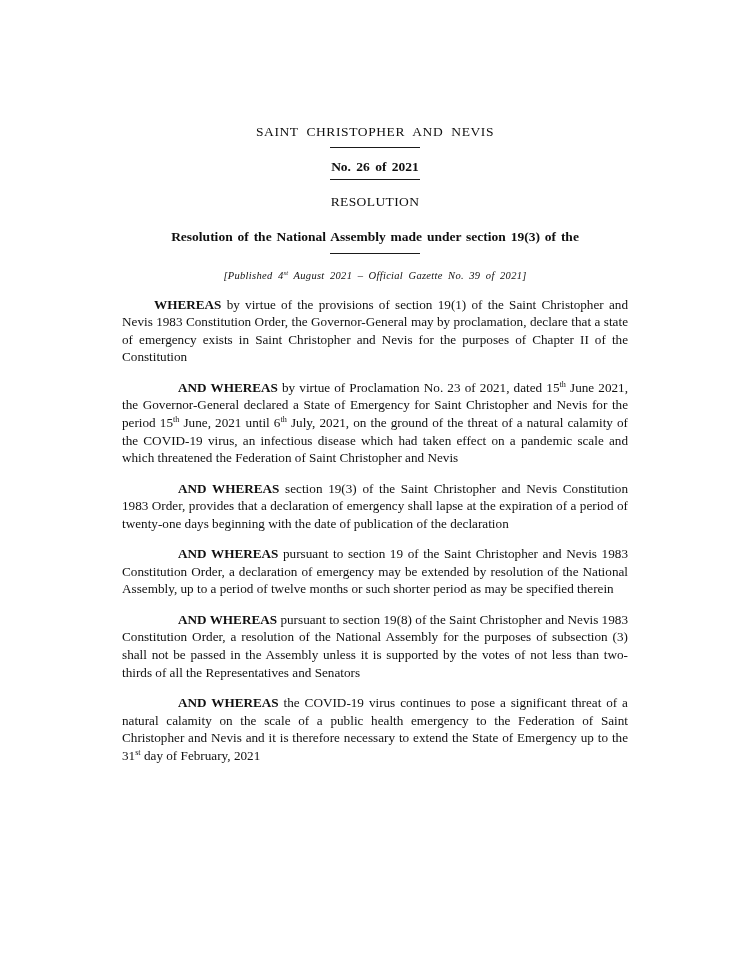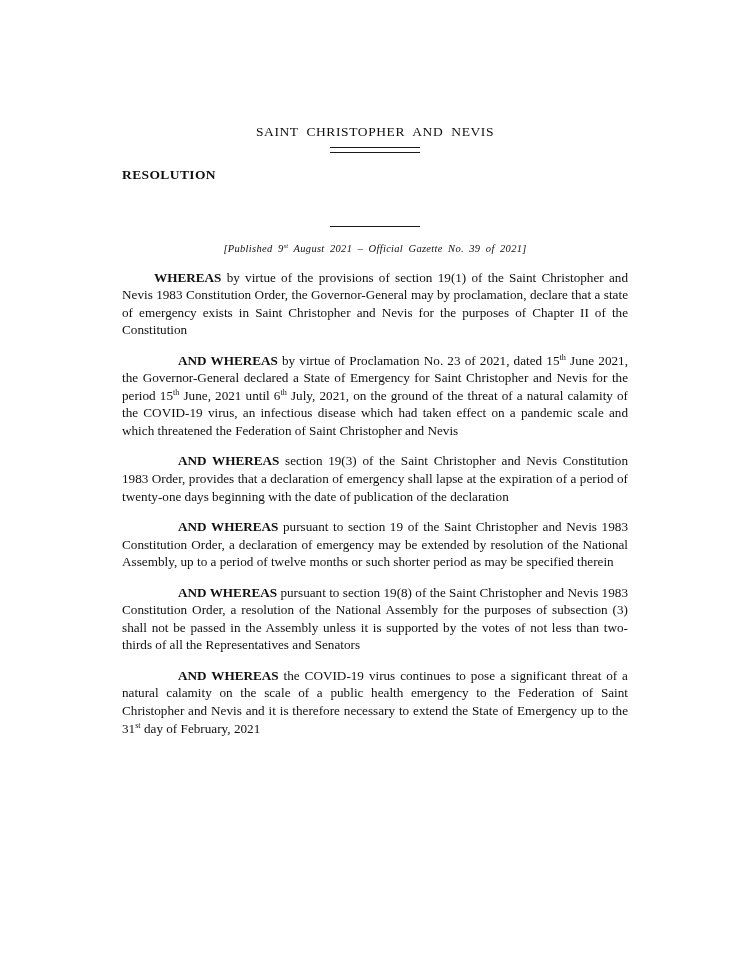--- a/index.html
+++ b/index.html
@@ -63,23 +63,23 @@
   .number-line {
     text-align: center;
     font-size: 13.5px;
     font-weight: bold;
     margin: 11px 0 0 0;
     word-spacing: 2px;
     line-height: 1.2;
   }
 
   .resolution-word {
-    text-align: left;
+    text-align: center;
     font-size: 13.5px;
-    font-weight: bold;
+    font-weight: normal;
     letter-spacing: 0.4px;
     margin: 14px 0 0 0;
     line-height: 1.2;
   }
 
   .doc-title {
     text-align: center;
     font-size: 13.5px;
     font-weight: bold;
     line-height: 1.45;
@@ -125,31 +125,32 @@
 </head>
 <body>
 
 <div class="page">
   <div class="content">
 
     <div class="masthead-line">SAINT  CHRISTOPHER  AND  NEVIS</div>
     <hr class="rule">
 
 
+    <div class="number-line">No. 26 of  2021</div>
     <hr class="rule tight">
 
     <div class="resolution-word">RESOLUTION</div>
 
     <div class="doc-title">
-      <br>
+      <span>Resolution of the National Assembly made under section 19(3) of the</span><br>
     </div>
     <hr class="rule">
 
     <div class="published">
-      <span>[Published 9</span><sup>st</sup><span> August 2021 – Official Gazette No. 39 of 2021]</span>
+      <span>[Published 4</span><sup>st</sup><span> August 2021 – Official Gazette No. 39 of 2021]</span>
     </div>
 
     <div class="body-block" id="paragraphs">
         <p class="para indent-sm"><span class="lead">WHEREAS</span><span> by virtue of the provisions of section 19(1) of the Saint Christopher and Nevis 1983 Constitution Order, the Governor-General may by proclamation, declare that a state of emergency exists in Saint Christopher and Nevis for the purposes of Chapter II of the Constitution</span></p>
         <p class="para indent-lg"><span class="lead">AND WHEREAS</span><span> by virtue of Proclamation No. 23 of 2021, dated 15</span><sup>th</sup><span> June 2021, the Governor-General declared a State of Emergency for Saint Christopher and Nevis for the period 15</span><sup>th</sup><span> June, 2021 until 6</span><sup>th</sup><span> July, 2021, on the ground of the threat of a natural calamity of the COVID-19 virus, an infectious disease which had taken effect on a pandemic scale and which threatened the Federation of Saint Christopher and Nevis</span></p>
         <p class="para indent-lg"><span class="lead">AND WHEREAS</span><span> section 19(3) of the Saint Christopher and Nevis Constitution 1983 Order, provides that a declaration of emergency shall lapse at the expiration of a period of twenty-one days beginning with the date of publication of the declaration</span></p>
         <p class="para indent-lg"><span class="lead">AND WHEREAS</span><span> pursuant to section 19 of the Saint Christopher and Nevis 1983 Constitution Order, a declaration of emergency may be extended by resolution of the National Assembly, up to a period of twelve months or such shorter period as may be specified therein</span></p>
         <p class="para indent-lg"><span class="lead">AND WHEREAS</span><span> pursuant to section 19(8) of the Saint Christopher and Nevis 1983 Constitution Order, a resolution of the National Assembly for the purposes of subsection (3) shall not be passed in the Assembly unless it is supported by the votes of not less than two-thirds of all the Representatives and Senators</span></p>
         <p class="para indent-lg"><span class="lead">AND WHEREAS</span><span> the COVID-19 virus continues to pose a significant threat of a natural calamity on the scale of a public health emergency to the Federation of Saint Christopher and Nevis and it is therefore necessary to extend the State of Emergency up to the 31</span><sup>st</sup><span> day of February, 2021</span></p>
       </div>

